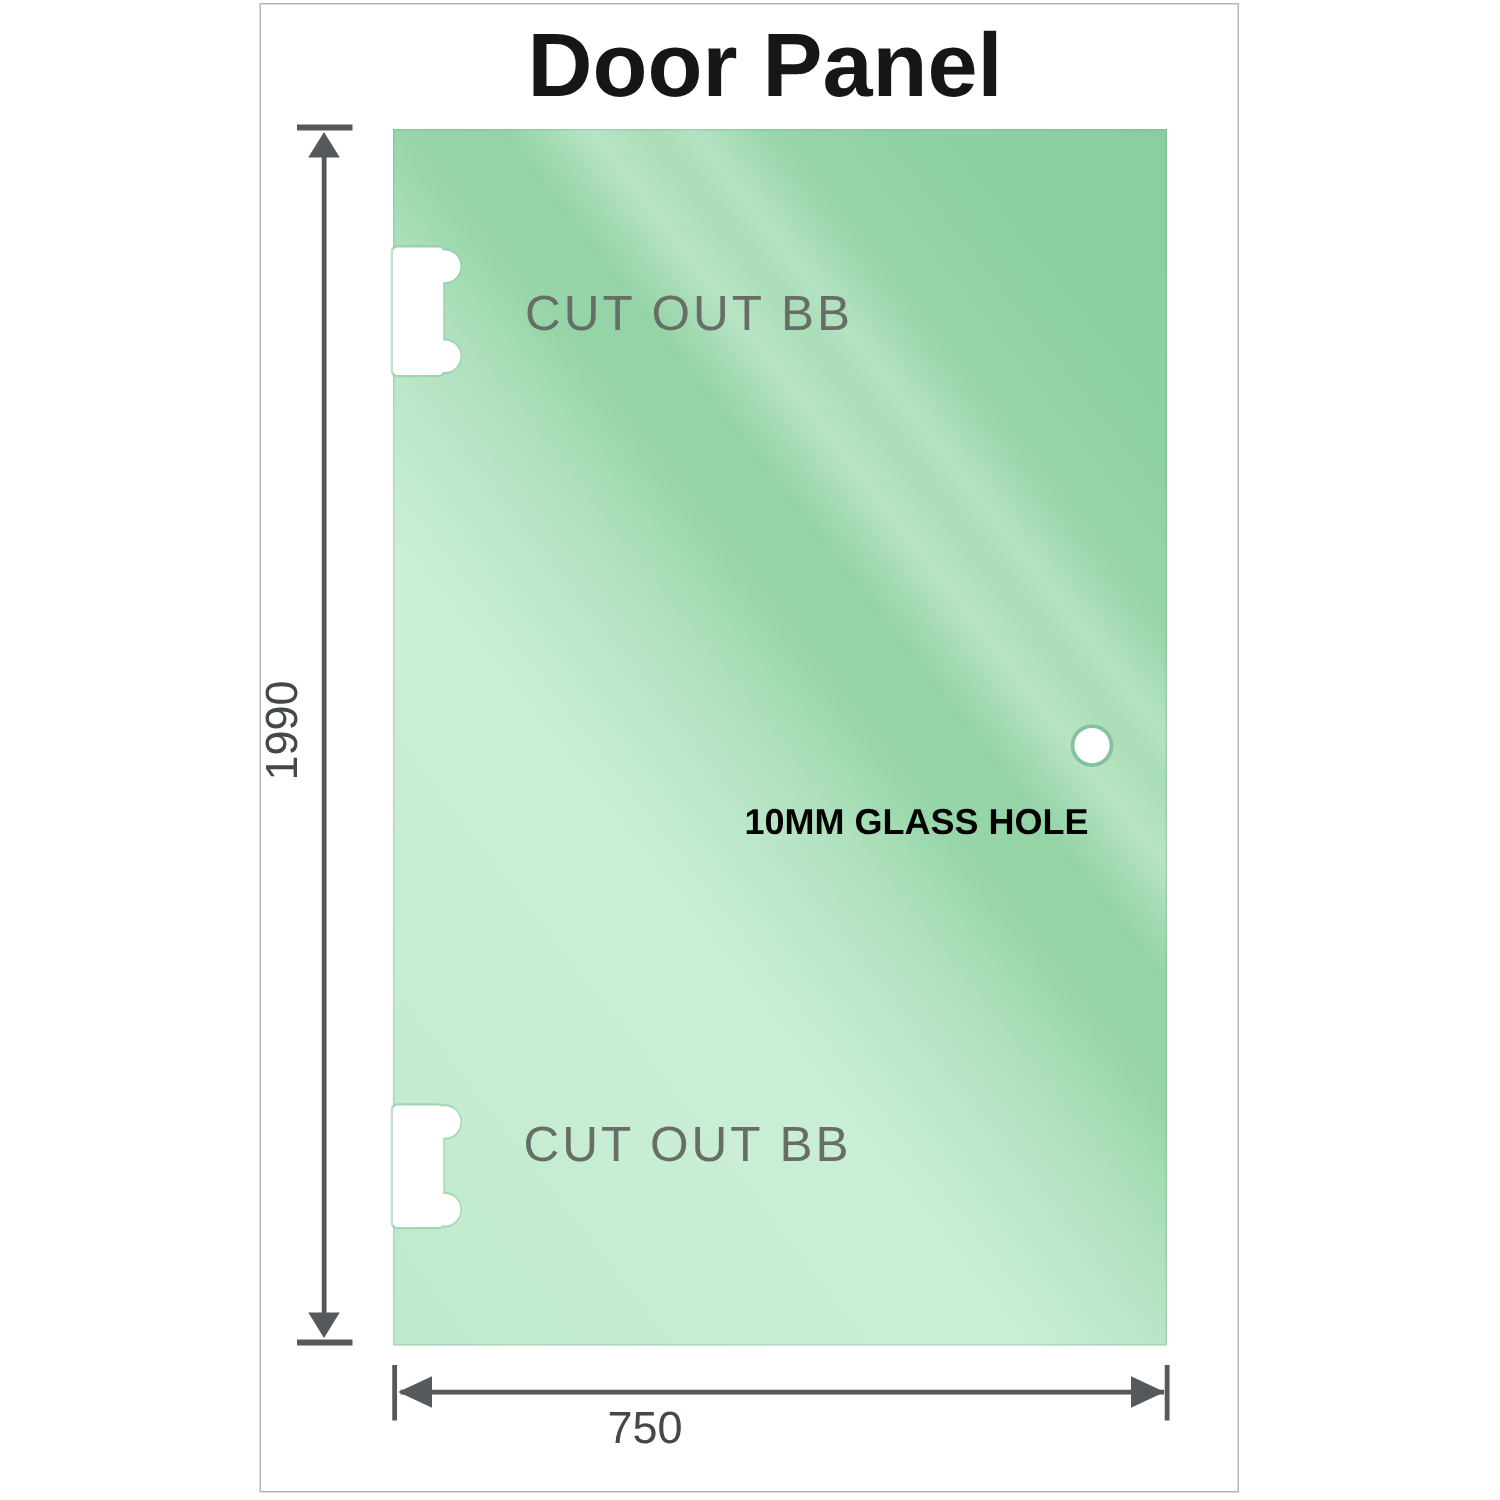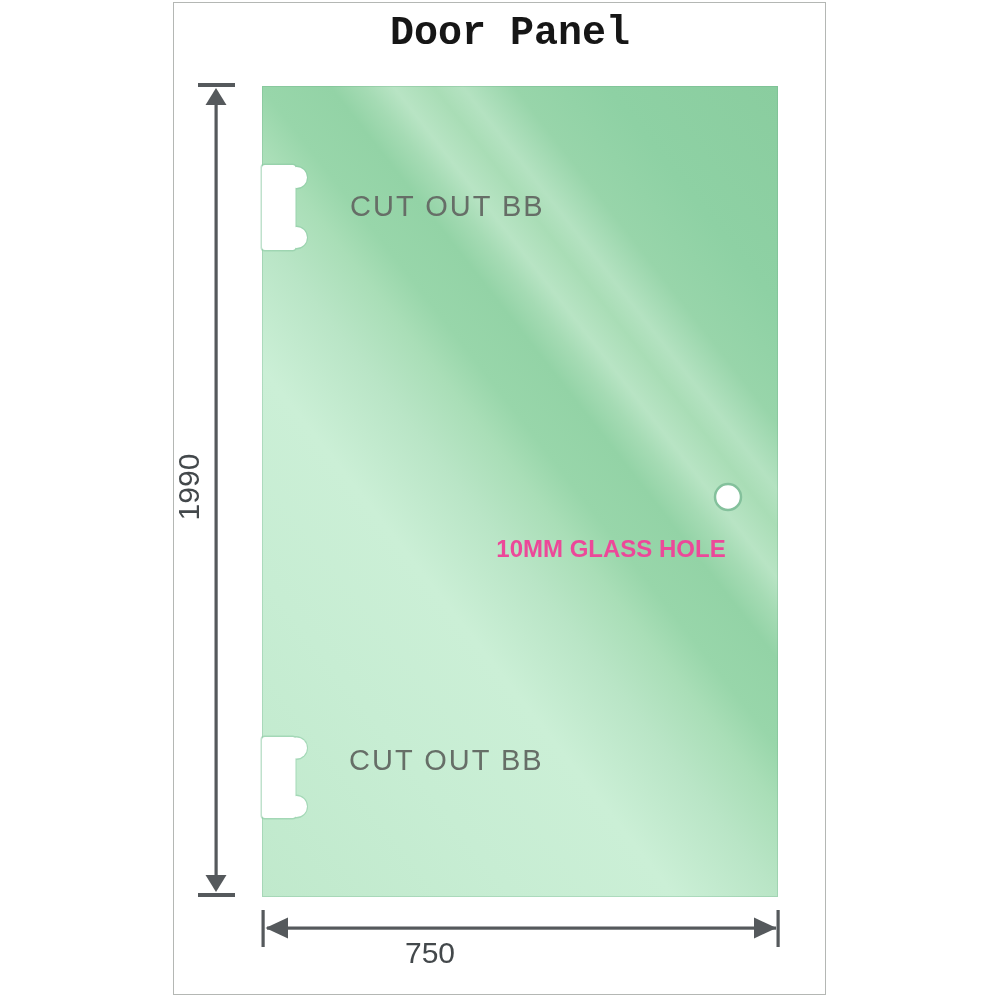--- a/index.html
+++ b/index.html
@@ -16,26 +16,25 @@
     left: 173px; top: 2px;
     width: 653px; height: 993px;
     border: 1px solid #b4b7b4;
     box-sizing: border-box;
     background: #ffffff;
   }
   .title {
     position: absolute;
     left: 510px; top: 14px;
     transform: translateX(-50%);
-    font-size: 40px;
+    font-size: 60px;
     font-weight: 700;
     color: #161616;
     line-height: 1;
     white-space: nowrap;
-    font-family: Liberation Mono, monospace;
   }
   .glass-panel {
     position: absolute;
     left: 262px; top: 86px;
     width: 516px; height: 811px;
     background: linear-gradient(52deg,
       #c0e9cc 0%,
       #c7edd3 22%,
       #cbefd6 36%,
       #b9e5c6 45%,
@@ -51,35 +50,35 @@
       #8acd9f 100%);
     box-shadow: inset 0 0 0 1px rgba(100,170,130,0.28);
   }
   .overlay {
     position: absolute;
     left: 0; top: 0;
     width: 1000px; height: 1000px;
   }
   .cutout-label {
     position: absolute;
-    font-size: 29px;
+    font-size: 33px;
     letter-spacing: 2px;
     color: #666e67;
     line-height: 1;
     white-space: nowrap;
   }
   .cutout-label.top { left: 350px; top: 192px; }
   .cutout-label.bottom { left: 349px; top: 746px; }
   .hole-label {
     position: absolute;
     left: 611px; top: 537px;
     transform: translateX(-50%);
     font-size: 24px;
     font-weight: 700;
-    color: #ec4899;
+    color: #000000;
     line-height: 1;
     white-space: nowrap;
   }
   .dim-label {
     position: absolute;
     font-size: 30px;
     color: #43484b;
     line-height: 1;
     white-space: nowrap;
   }

